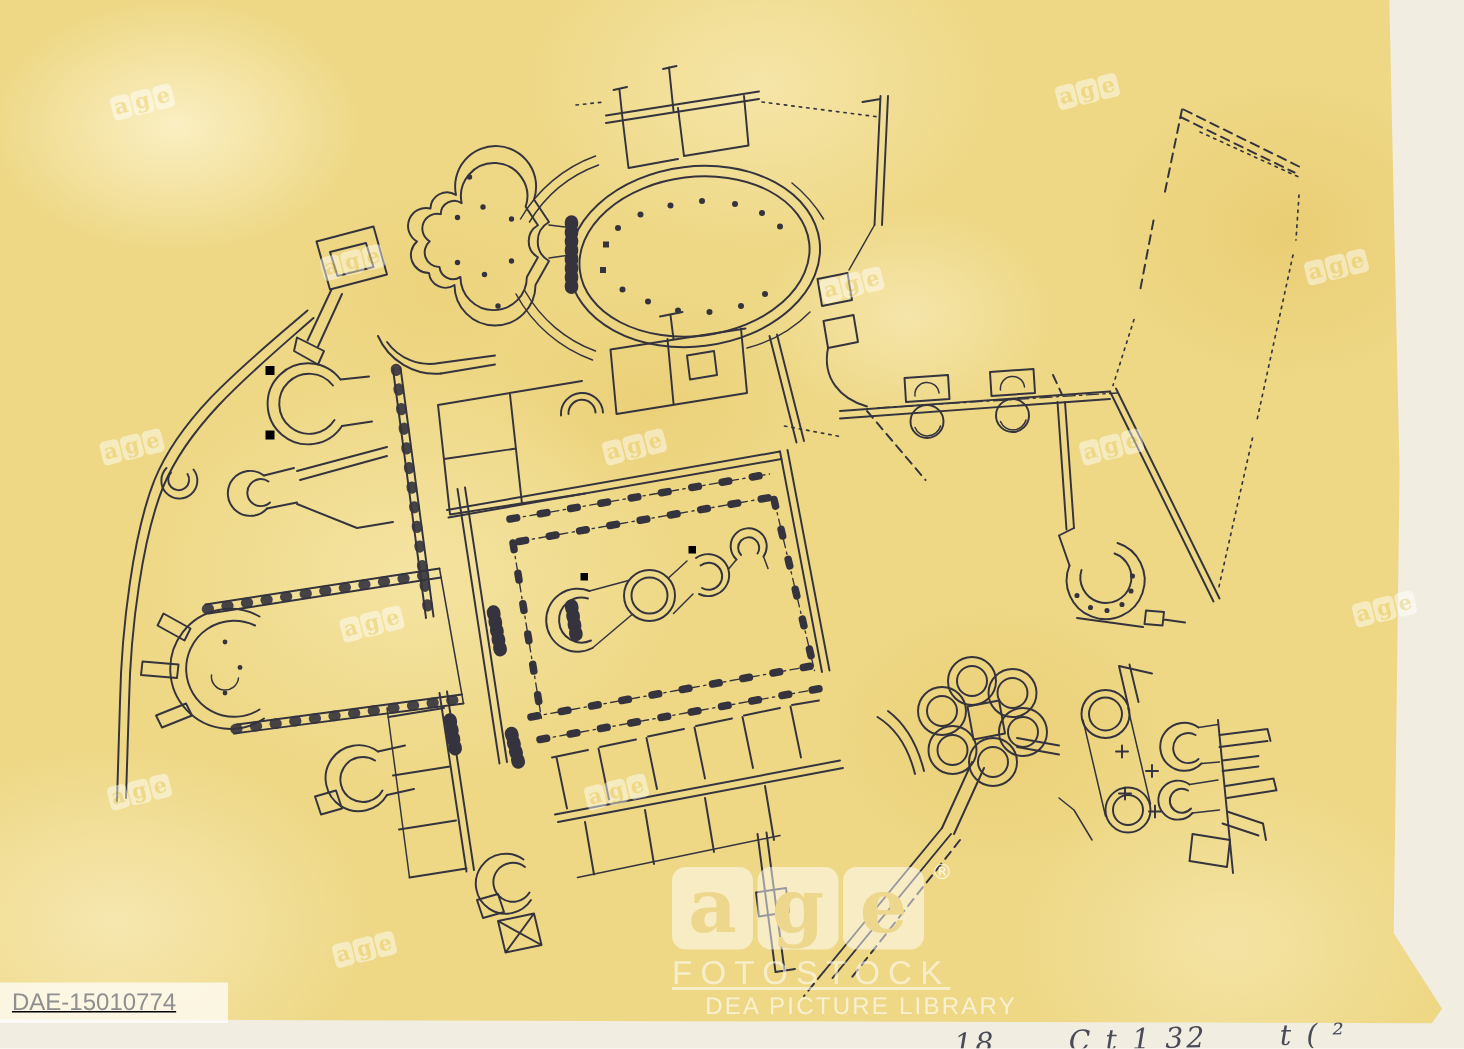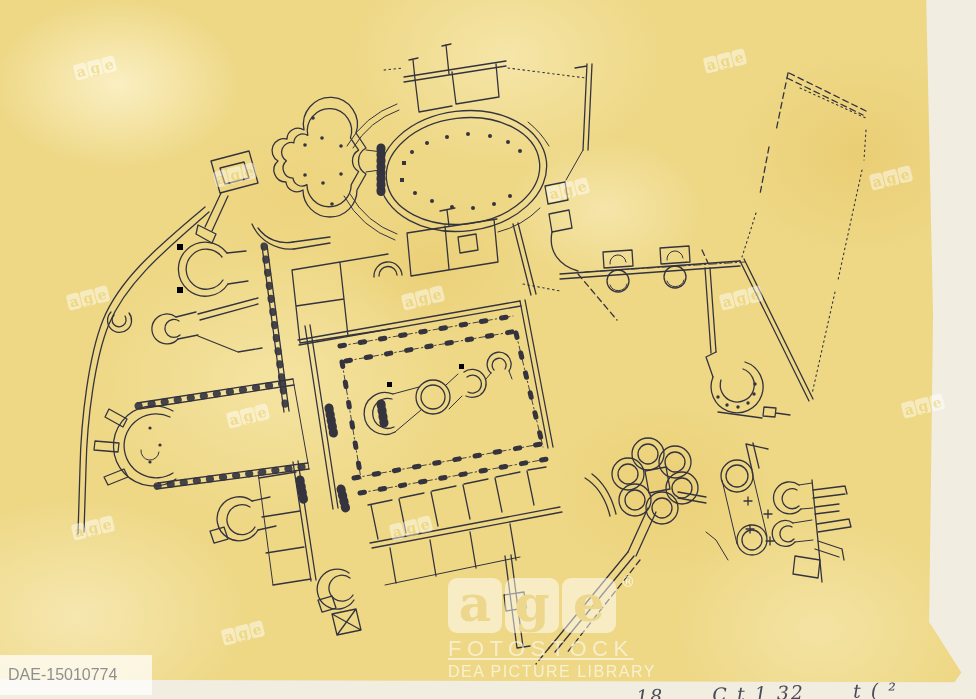--- a/index.html
+++ b/index.html
@@ -58,26 +58,26 @@
   #wm-big .reg{
     position:absolute; left:173px; top:-4px; color:rgba(255,255,255,.75);
     font:14px "DejaVu Sans", sans-serif;
   }
   #wm-big .foto{
     margin-top:3px; color:rgba(255,255,255,.55);
     font:22px "Liberation Sans", sans-serif; letter-spacing:5.5px;text-decoration:underline;
   }
   #wm-big .dea{
     margin-top:1px; color:rgba(255,255,255,.62);
-    font:16px "Liberation Sans", sans-serif; letter-spacing:1.5px;
+    font:16px "Liberation Sans", sans-serif; letter-spacing:1.5px;text-align:right;
   }
   
   #id-strip{
-    position:absolute; left:0; top:655px; width:152px; height:40px;
-    background:rgba(255,255,255,.72); display:flex; align-items:center;
+    position:absolute; left:0; top:655px; width:152px; height:27px;
+    background:rgba(255,255,255,.72); display:flex; align-items:center;text-decoration:underline;
   }
   #id-strip span{color:#8f8f8f; font:16px "Liberation Sans", sans-serif; padding-left:8px;}
   #handwriting{
     position:absolute; left:636px; top:682px; color:#4a4a58;
     font:italic 19px "DejaVu Serif", serif; transform:rotate(-1.5deg);
     white-space:pre; letter-spacing:2px;
   }
 </style>
 </head>
 <body>

